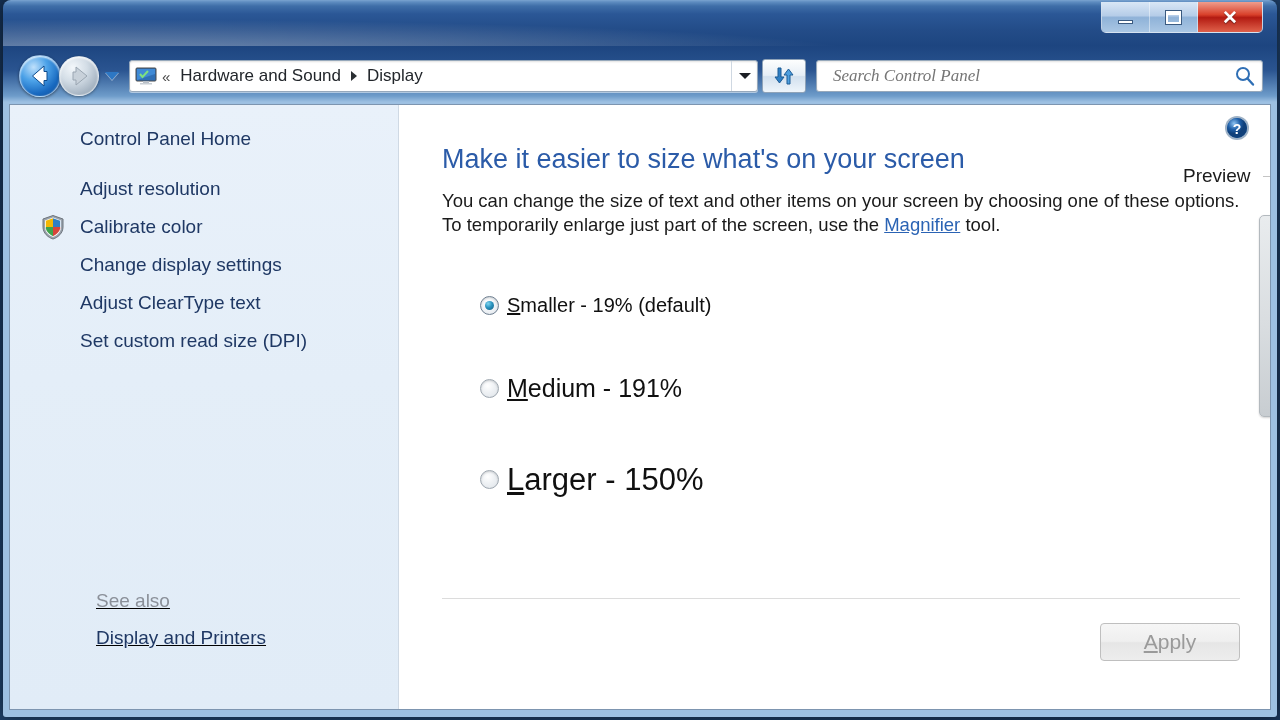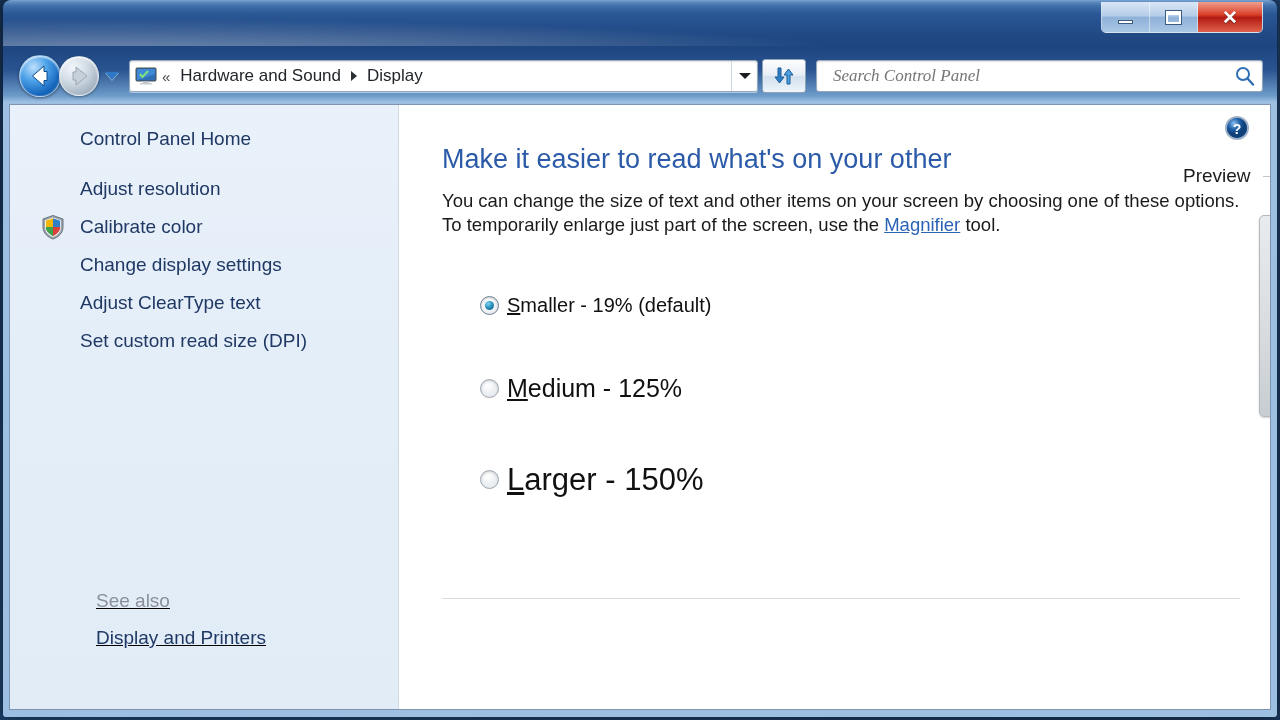--- a/index.html
+++ b/index.html
@@ -342,36 +342,36 @@
                 <radialGradient id="hg" cx="35%" cy="28%">
               <stop offset="0%" stop-color="#8fc4f2"></stop>
                   <stop offset="60%" stop-color="#1f5fa8"></stop>
               <stop offset="100%" stop-color="#10407a"></stop>
             </radialGradient>
               </defs>
             <text x="13" y="18.5" font-size="14" font-family="Liberation Sans, sans-serif" font-weight="bold" fill="#ffffff" text-anchor="middle">?</text>
           </svg>
         </div>
 
-        <h1 id="page-title">Make it easier to read what's on your other</h1>
+        <h1 id="page-title">Make it easier to size what's on your screen</h1>
 
         <div id="page-desc">
           <span>You can change the size of text and other items on your screen by choosing one of these options. To temporarily enlarge just part of the screen, use the </span><a>Magnifier</a><span> tool.</span>
         </div>
 
         <div id="options">
 
           <div class="opt-row opt-1">
             <span class="radio checked"></span>
             <span class="opt-label"><span class="acc">S</span><span>maller - 19% (default)</span></span>
           </div>
 
           <div class="opt-row opt-2">
             <span class="radio"></span>
-            <span class="opt-label"><span class="acc">M</span><span>edium - 125%</span></span>
+            <span class="opt-label"><span class="acc">M</span><span>edium - 191%</span></span>
           </div>
 
           <div class="opt-row opt-3">
             <span class="radio"></span>
             <span class="opt-label"><span class="acc">L</span><span>arger - 150%</span></span>
           </div>
         </div>
 
         <div id="preview-pane">
           <div id="preview-head">
@@ -392,17 +392,20 @@
               
               
 
               
             </div>
           </div>
         </div>
 
         <div id="bottom-rule"></div>
 
+        <div id="apply-btn">
+          <span><span class="acc">A</span><span>pply</span></span>
+        </div>
 
       </div>
     </div>
   </div>
 </div>
 
 </body></html>

